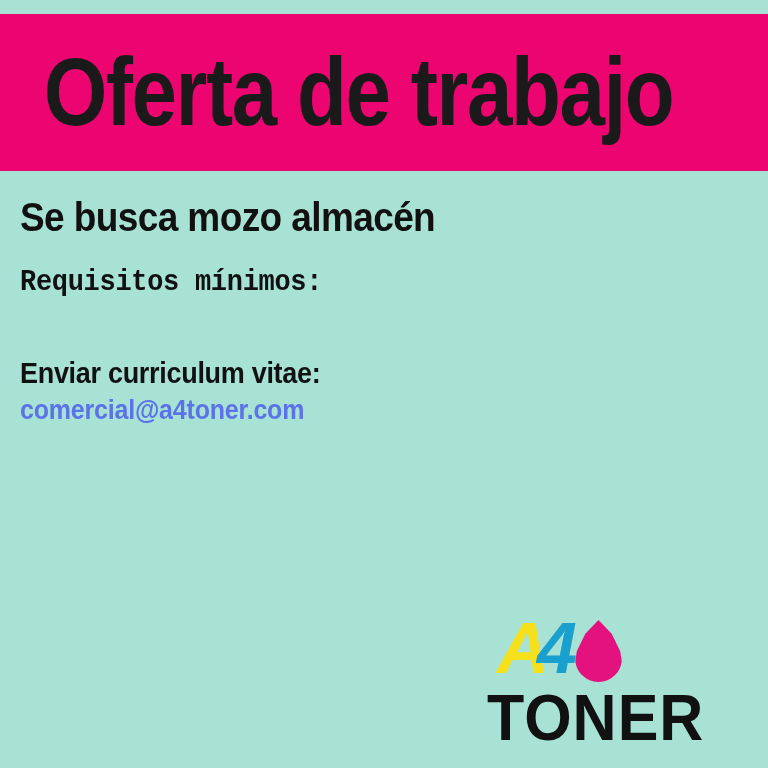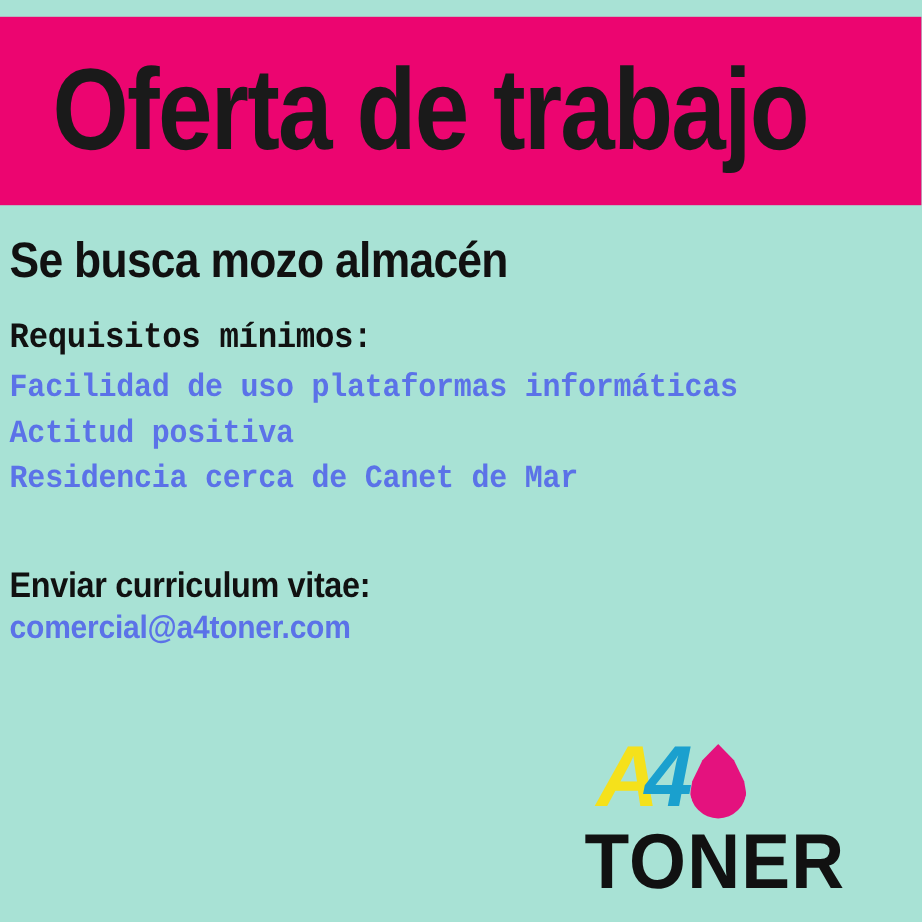--- a/index.html
+++ b/index.html
@@ -46,21 +46,21 @@
     line-height: 0.95;
     letter-spacing: -1.5px;
     transform: scaleX(0.95) scaleY(1.12);
     transform-origin: left center;
     white-space: nowrap;
   }
 
   
   .content {
     position: absolute;
-    left: 8px;
+    left: 20px;
     top: 196px;
     width: 728px;
   }
 
   .headline {
     margin: 0;
     color: #111111;
     font-weight: bold;
     font-size: 37px;
     line-height: 1.0;
@@ -182,25 +182,20 @@
   <div class="banner">
     <h1 class="banner-title">Oferta de trabajo</h1>
   </div>
 
   <div class="content">
 
     <h2 class="headline">Se busca mozo almacén</h2>
 
     <div class="section req">
       <h3 class="section-title">Requisitos mínimos:</h3>
-      <ul class="item-list">
-        <li class="item">Facilidad de uso plataformas informáticas</li>
-        <li class="item">Actitud positiva</li>
-        <li class="item">Residencia cerca de Canet de Mar</li>
-      </ul>
     </div>
 
 
     <div class="section cv">
       <h3 class="section-title">Enviar curriculum vitae:</h3>
       <p class="email">comercial@a4toner.com</p>
     </div>
 
   </div>
 

